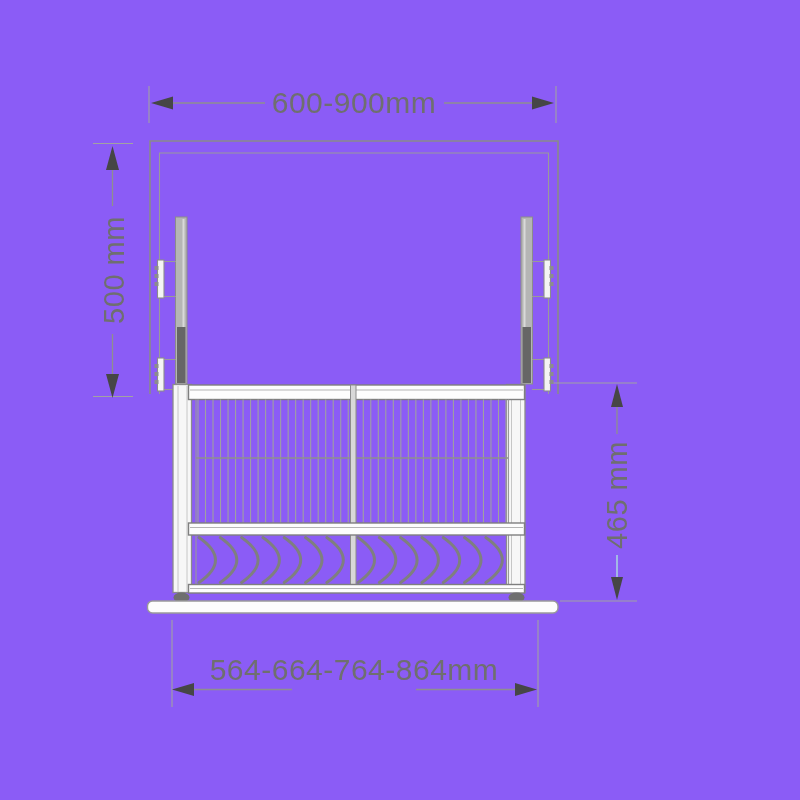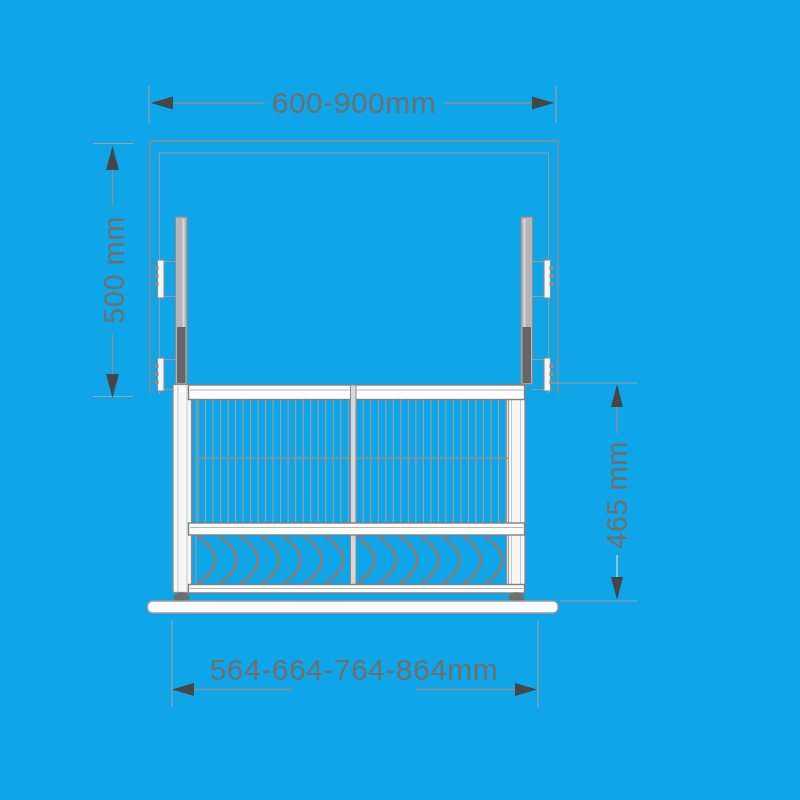--- a/index.html
+++ b/index.html
@@ -3,21 +3,21 @@
 <meta charset="utf-8">
 <style>
   html,body{
     margin:0; padding:0;
     background:#ffffff;
     font-family:"Liberation Sans", sans-serif;
   }
   .stage{
     position:relative;
     width:800px; height:800px;
-    background:#0ea5e9;
+    background:#8b5cf6;
     overflow:hidden;
   }
   .stage svg{
     display:block;
     filter:blur(0.4px);
   }
   
   .ln      { stroke:#8a8a8a; stroke-width:1.6; fill:none; }
   .ln-in   { stroke:#9a9a9a; stroke-width:1.1; fill:none; }
   .ext     { stroke:#a2a2a2; stroke-width:1.1; fill:none; }

